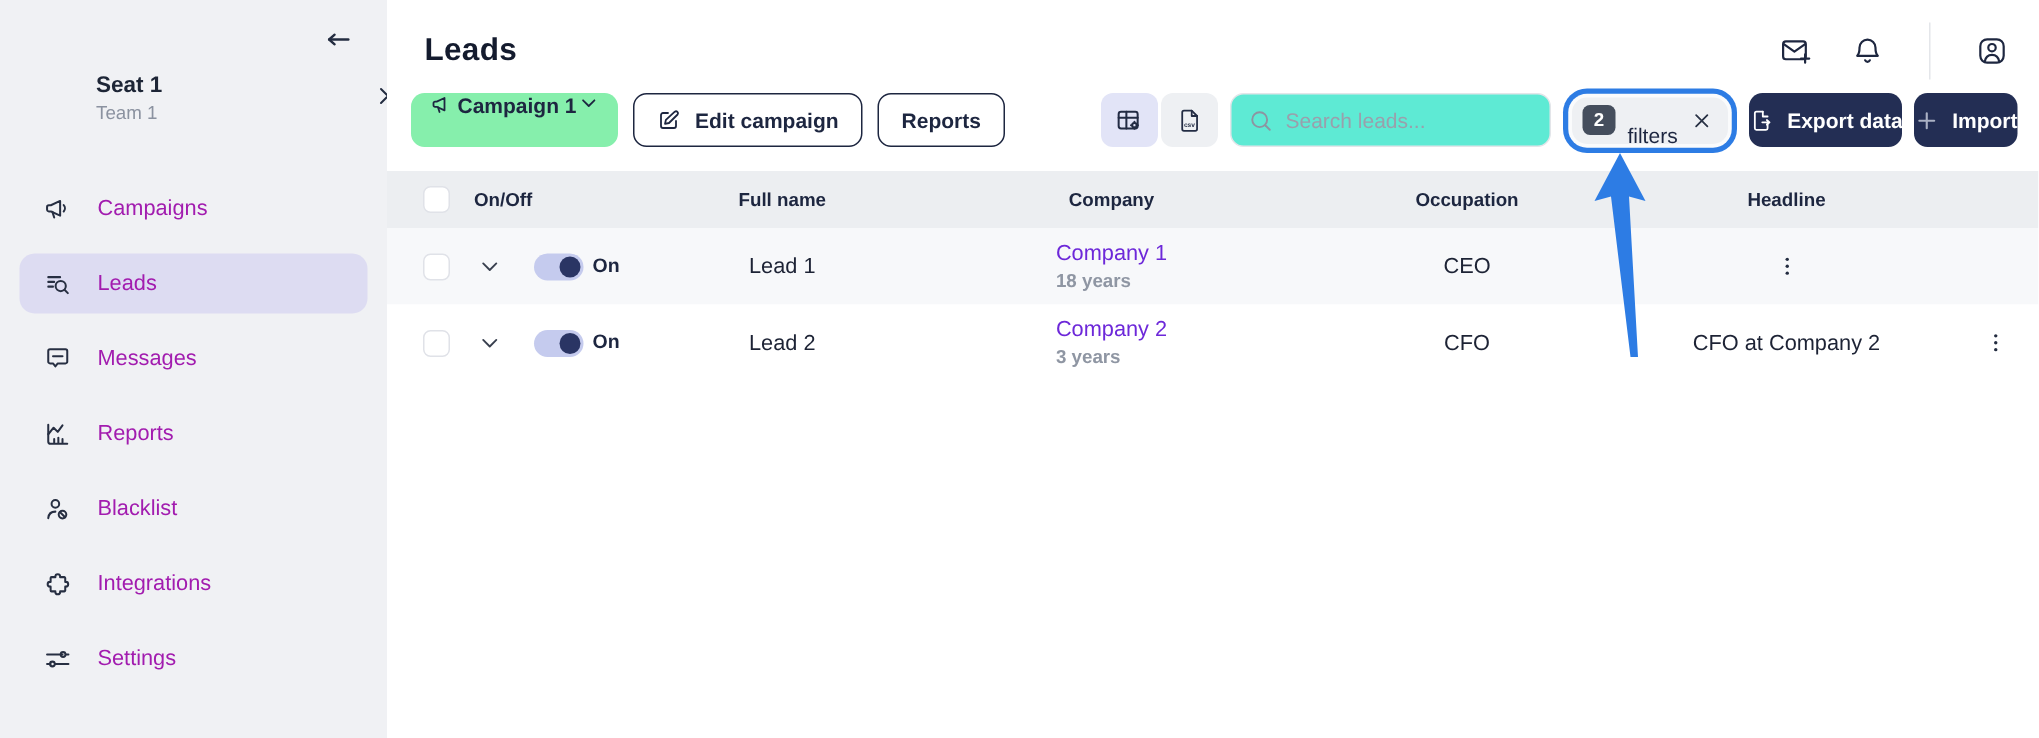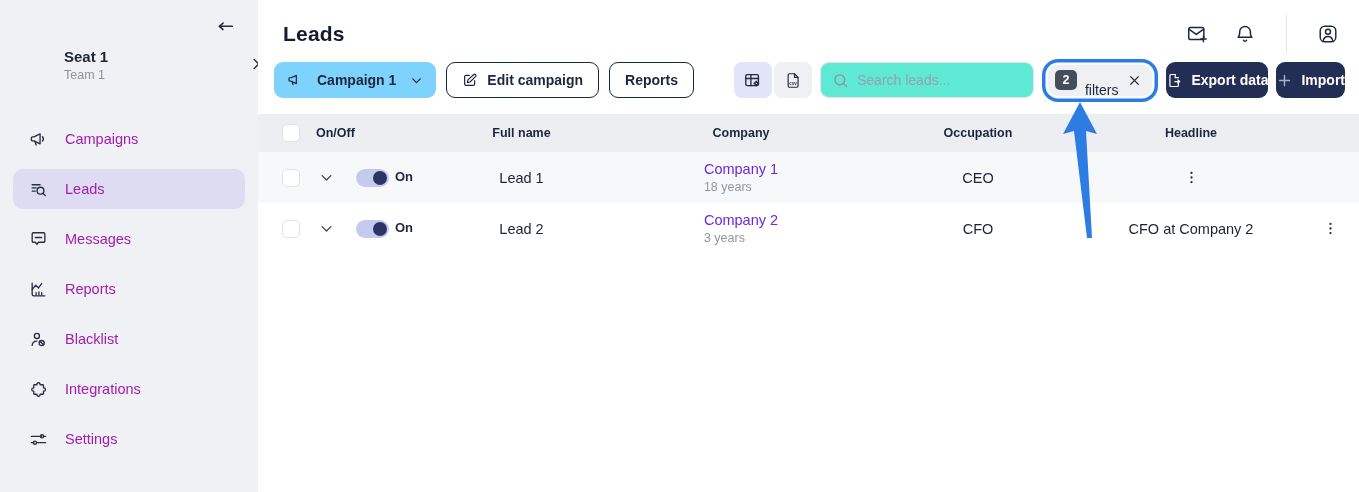--- a/index.html
+++ b/index.html
@@ -24,21 +24,21 @@
   .main { flex:1; position:relative; background:#fff; }
   .topbar { display:flex; align-items:center; padding:16px 18px 0 25px; height:52px; }
   .page-title { font-size:21px; font-weight:bold; color:#141b2e; letter-spacing:.2px; }
   .topbar-actions { margin-left:auto; display:flex; align-items:center; gap:22px; }
   .icon-btn { width:26px; height:26px; border:none; background:transparent; cursor:pointer; color:#1e2740; display:flex; align-items:center; justify-content:center; }
   .icon-btn svg { width:22px; height:22px; }
   .topbar-divider { width:1px; height:38px; background:#e4e6ea; margin:0 6px; }
 
   
   .toolbar { display:flex; align-items:center; padding:10px 14px 0 16px; height:46px; gap:10px; }
-  .chip-btn { display:flex; align-items:center; gap:14px; height:36px; padding:0 13px; background:#7dd3fc; border:none; border-radius:9px; font-size:14px; font-weight:bold; color:#1d2640; cursor:pointer; font-family:inherit; }
+  .chip-btn { display:flex; gap:2px; height:36px; padding:0 13px; background:#86efac; border:none; border-radius:9px; font-size:14px; font-weight:bold; color:#1d2640; cursor:pointer; font-family:inherit; }
   .outline-btn { display:flex; align-items:center; gap:9px; height:36px; padding:0 15px; background:#fff; border:1.5px solid #1d2640; border-radius:9px; font-size:14px; font-weight:bold; color:#1d2640; cursor:pointer; font-family:inherit; }
   .toolbar-right { margin-left:auto; display:flex; align-items:center; gap:8px; }
   .seg-group { display:flex; gap:2px; }
   .seg-btn { width:38px; height:36px; border:none; display:flex; align-items:center; justify-content:center; cursor:pointer; color:#232c44; background:#eef0f3; }
   .seg-btn.left { border-radius:8px; background:#e2e4f7; }
   .seg-btn.right { border-radius:8px; }
   .seg-btn svg { width:19px; height:19px; }
   .search-box { display:flex; align-items:center; gap:8px; width:214px; height:36px; border:1px solid #e3e5e9; border-radius:9px; padding:0 11px; background:#5eead4; }
   .search-box svg { width:17px; height:17px; color:#8d94a1; flex:none; }
   .search-box input { border:none; outline:none; flex:1; font-size:14px; font-family:inherit; color:#1d2640; background:transparent; }
@@ -63,21 +63,21 @@
   .checkbox { width:18px; height:18px; border:1px solid #e0e2e8; border-radius:5px; background:#fff; margin-left:24px; cursor:pointer; }
   .expand-btn { width:20px; height:20px; border:none; background:transparent; color:#39404f; cursor:pointer; display:flex; align-items:center; justify-content:center; justify-self:start; margin-left:2px; }
   .toggle-cell { display:flex; align-items:flex-start; gap:6px; padding-left:12px; }
   .switch { position:relative; width:33px; height:18px; background:#c5cbee; border-radius:9px; cursor:pointer; flex:none; }
   .switch .knob { position:absolute; top:2px; right:2px; width:14px; height:14px; background:#2a3564; border-radius:50%; }
   .toggle-label { font-size:13px; font-weight:bold; color:#1d2640; }
   .cell-center { text-align:center; color:#1d2335; }
   .company-cell { display:flex; justify-content:center; }
   .company-inner { text-align:left; }
   .company-name { font-size:14.5px; color:#6d28d9; line-height:18px; }
-  .company-sub { font-size:12.5px; color:#8f96a3; line-height:16px; margin-top:1px; }
+  .company-sub { font-size:12.5px; color:#8f96a3; line-height:16px; margin-top:1px;font-weight:bold; }
   .kebab-btn { width:24px; height:24px; border:none; background:transparent; cursor:pointer; color:#232c40; display:flex; align-items:center; justify-content:center; justify-self:center; }
 
   
   .annotation-layer { position:absolute; inset:0; width:1359px; height:492px; pointer-events:none; z-index:6; }
 </style>
 </head>
 <body>
 
 <div class="app">
 

